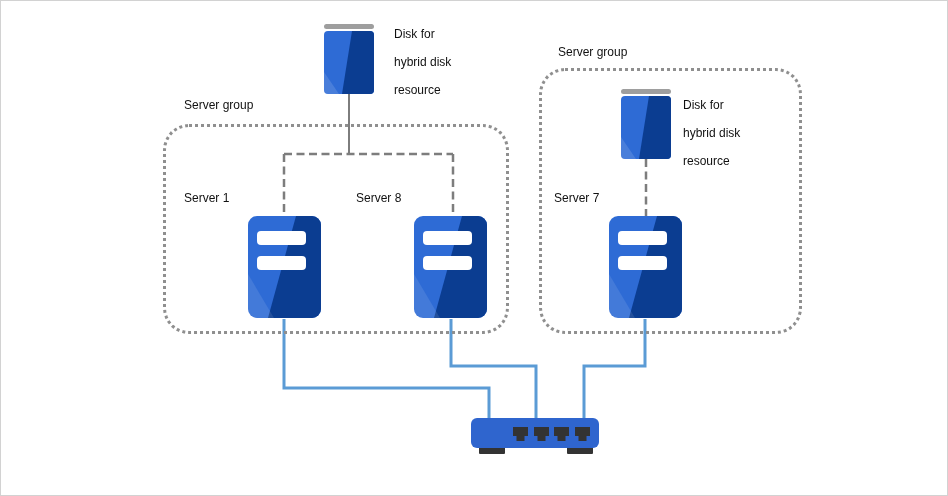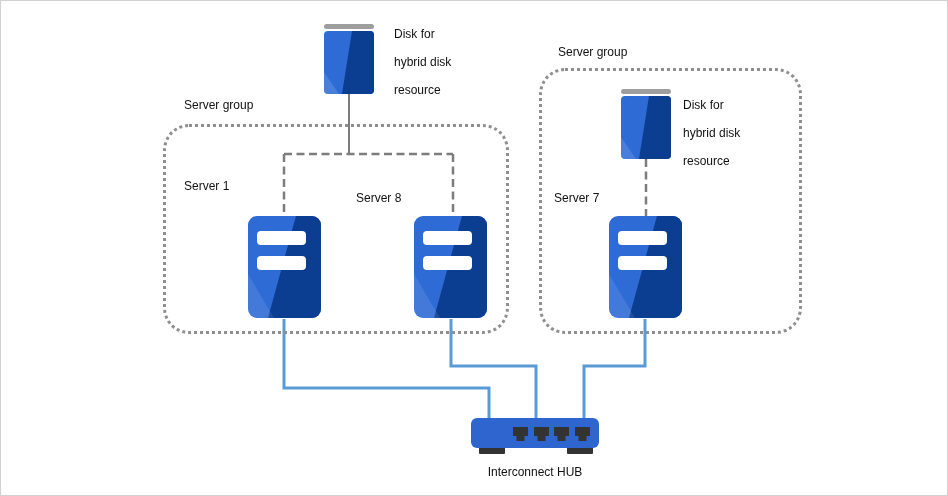--- a/index.html
+++ b/index.html
@@ -48,21 +48,21 @@
   .disk-lbl{
     line-height:28px;
     white-space:pre-line;
   }
   .hub-lbl{
     left:404px;top:461px;width:260px;
     text-align:center;
   }
   .lbl-group1{left:183px;top:94px;}
   .lbl-group2{left:557px;top:41px;}
-  .lbl-server1{left:183px;top:175px;}
+  .lbl-server1{left:183px;top:187px;}
   .lbl-server2{left:355px;top:187px;}
   .lbl-server3{left:553px;top:187px;}
   .lbl-disk1{left:393px;top:19px;}
   .lbl-disk2{left:682px;top:90px;}
   .icon-disk1{left:323px;top:23px;}
   .icon-disk2{left:620px;top:88px;}
   .icon-server1{left:247px;top:215px;}
   .icon-server2{left:413px;top:215px;}
   .icon-server3{left:608px;top:215px;}
   .icon-hub{left:470px;top:417px;}
@@ -186,15 +186,14 @@
   <span class="lbl lbl-group2">Server group</span>
   <span class="lbl disk-lbl lbl-disk1">Disk for
 hybrid disk
 resource</span>
   <span class="lbl disk-lbl lbl-disk2">Disk for
 hybrid disk
 resource</span>
   <span class="lbl lbl-server1">Server 1</span>
   <span class="lbl lbl-server2">Server 8</span>
   <span class="lbl lbl-server3">Server 7</span>
-  <span class="lbl hub-lbl">Interconnect HUB</span>
 
 </div>
 
 </body></html>

